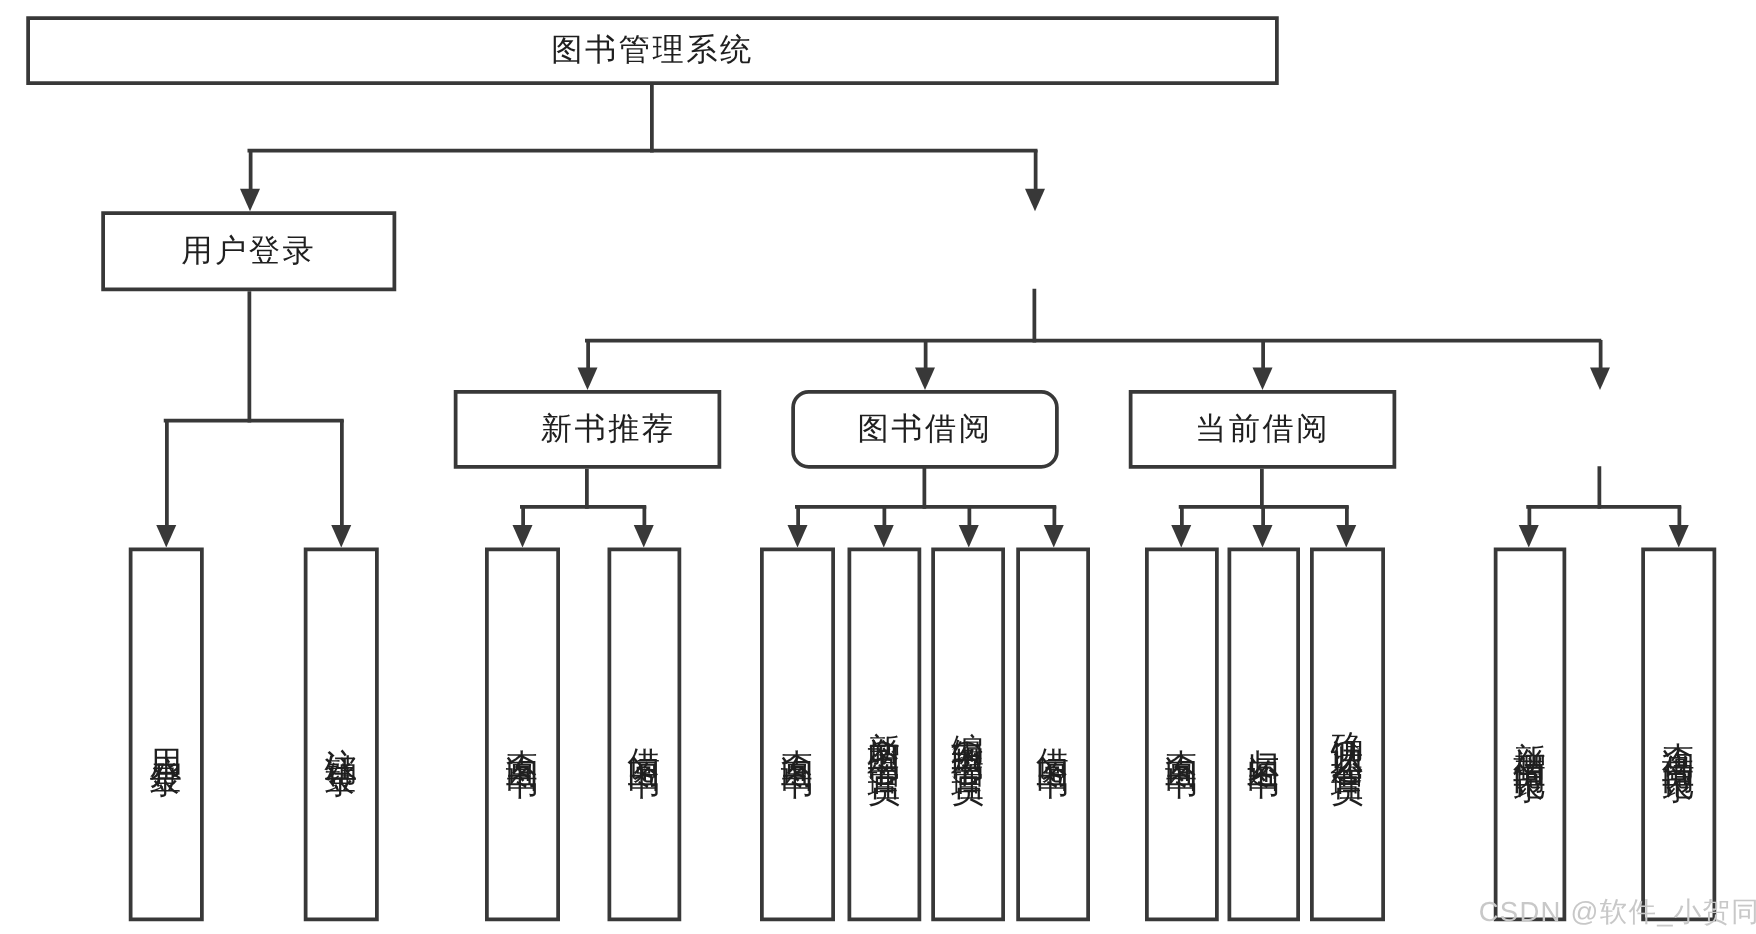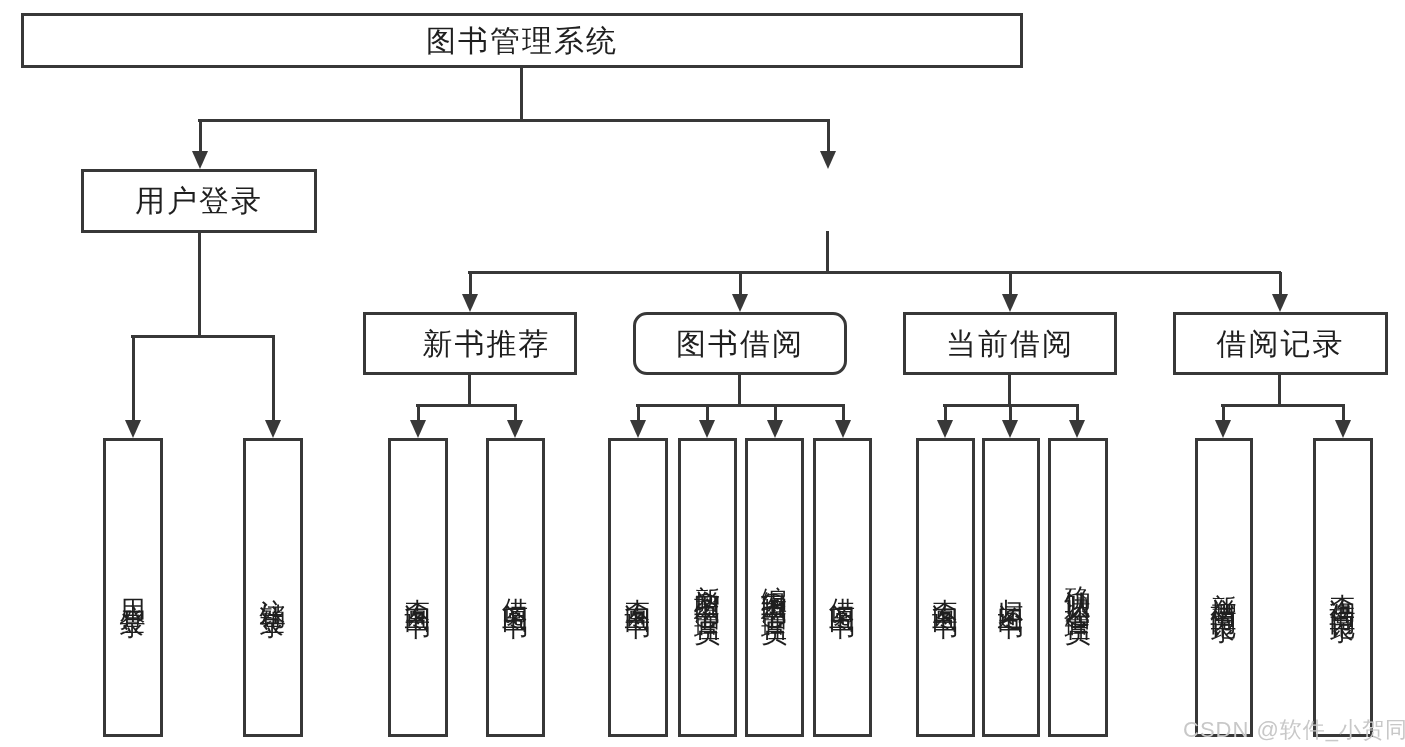--- a/index.html
+++ b/index.html
@@ -22,21 +22,21 @@
   .box,.vbox{
     position:absolute;
     box-sizing:border-box;
     border:3px solid var(--border);
     background:#fff;
     display:flex;
     align-items:center;
     justify-content:center;
   }
   .box .lbl{
-    font-size:30px;
+    font-size:25px;
     letter-spacing:2px;
     white-space:nowrap;
     line-height:1;
   }
   .vbox .lbl{
     writing-mode:vertical-rl;
     text-orientation:mixed;
     font-size:26px;
     letter-spacing:5px;
     line-height:1;
@@ -132,23 +132,20 @@
 
   <div class="box" style="left:363px;top:312px;width:214px;height:63px;padding-left:33px;">
     <span class="lbl">新书推荐</span>
   </div>
   <div class="box" style="left:633px;top:312px;width:214px;height:63px;border-radius:14px;">
     <span class="lbl">图书借阅</span>
   </div>
   <div class="box" style="left:903px;top:312px;width:214px;height:63px;font-family:Liberation Serif, serif;">
     <span class="lbl">当前借阅</span>
   </div>
-  <div class="box" style="left:1173px;top:312px;width:215px;height:63px;">
-    <span class="lbl">借阅记录</span>
-  </div>
 
   <div class="vbox" style="left:103px;top:438px;width:60px;height:299px;">
     <span class="lbl">用户登录</span>
   </div>
   <div class="vbox" style="left:243px;top:438px;width:60px;height:299px;">
     <span class="lbl">注销登录</span>
   </div>
 
   <div class="vbox" style="left:388px;top:438px;width:60px;height:299px;">
     <span class="lbl">查询图书</span>

